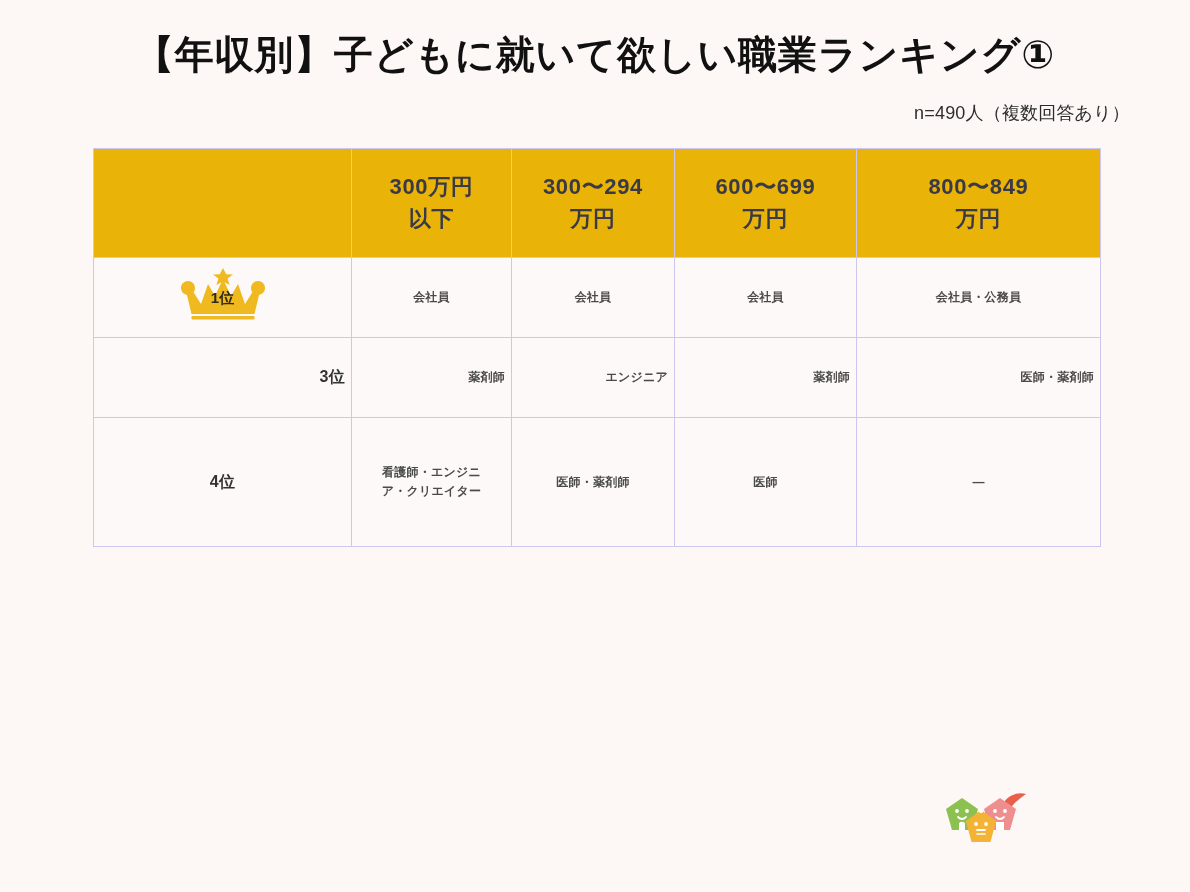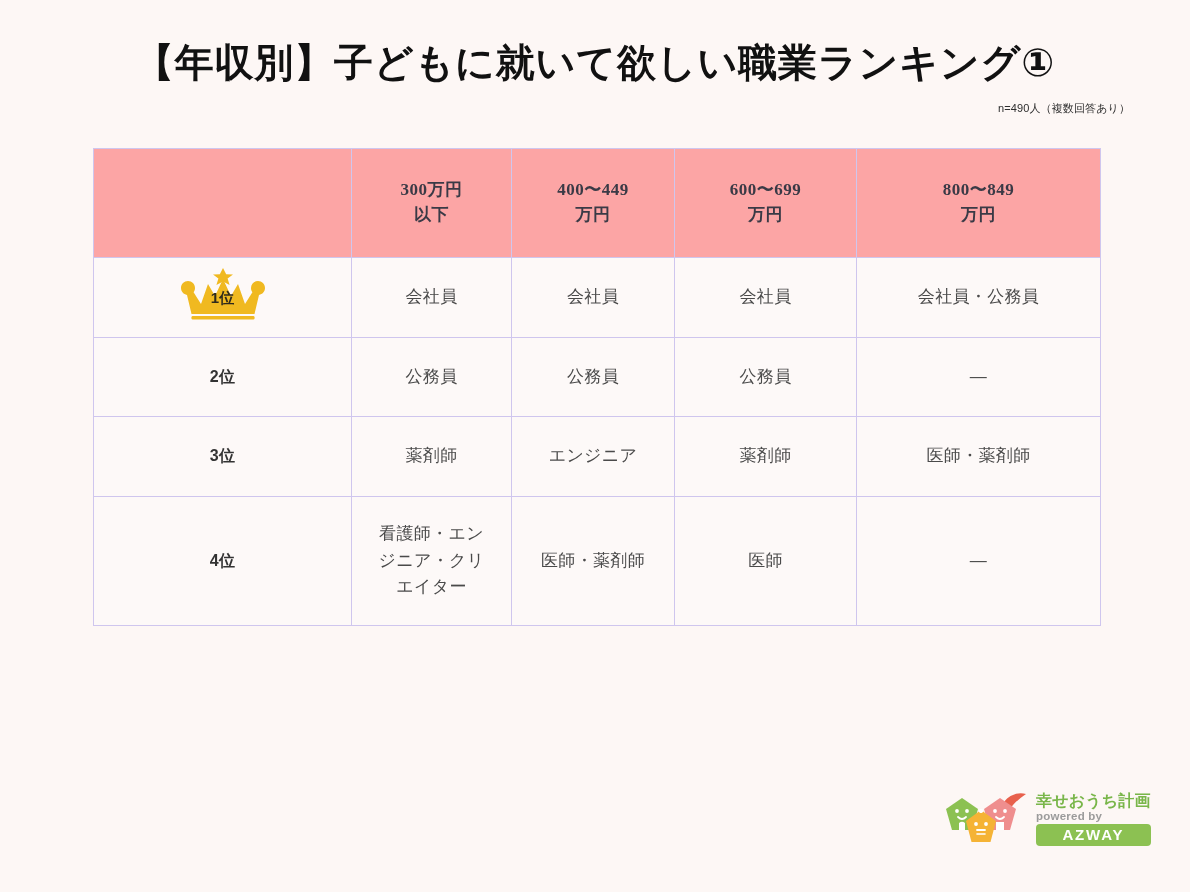--- a/index.html
+++ b/index.html
@@ -14,35 +14,35 @@
     font-family: "Liberation Sans", "DejaVu Sans", sans-serif;
     color: #3a3a3a;
     overflow: hidden;
     position: relative;
   }
 
   
   .title {
     position: absolute;
     left: 0;
-    top: 36px;
+    top: 28px;
     width: 1190px;
     text-align: center;
     font-size: 39px;
     font-weight: bold;
     letter-spacing: 0.02em;
     color: #111111;
     white-space: nowrap;
   }
 
   .subtitle {
     position: absolute;
     right: 60px;
     top: 101px;
-    font-size: 11px;
+    font-size: 18px;
     font-weight: normal;
     color: #2d2d2d;
     letter-spacing: 0.01em;
   }
 
   
   .rank-table {
     position: absolute;
     left: 93px;
     top: 148px;
@@ -51,54 +51,53 @@
     table-layout: fixed;
   }
   .rank-table th,
   .rank-table td {
     border: 1px solid #cfc6ee;
     text-align: center;
     vertical-align: middle;
     padding: 0 6px;
   }
   .rank-table thead th {
-    background: #fca5a5;
+    background: #eab308;
     height: 108px;
-    font-size: 17px;
+    font-size: 22px;
     font-weight: bold;
     color: #3a3a46;
     line-height: 1.45;
     letter-spacing: 0.03em;
-    font-family: Liberation Serif, serif;
   }
   .rank-table tbody td {
     background: #fdf9f8;
-    font-size: 17px;
-    font-weight: normal;
+    font-size: 12px;
+    font-weight: bold;
     color: #4a4a4a;
     line-height: 1.55;
     letter-spacing: 0.02em;
   }
   .rank-table tbody td.rank-cell {
     font-size: 16px;
     font-weight: bold;
     color: #333333;
   }
 
   
   col.c-rank  { width: 258px; }
   col.c-1     { width: 160px; }
   col.c-2     { width: 163px; }
   col.c-3     { width: 182px; }
   col.c-4     { width: 244px; }
 
   
   tr.r1 td { height: 79px; }
   tr.r2 td { height: 78px; }
-  tr.r3 td { height: 79px; }
+  tr.r3 td { height: 79px; text-align: right; }
   tr.r4 td { height: 128px; }
   tr.r5 td { height: 122px; }
 
   .hdr-line { display: block; }
 
   
   .crown-wrap {
     position: relative;
     display: inline-block;
     width: 86px;
@@ -202,21 +201,21 @@
   <thead>
     <tr>
       <th>
         <span class="hdr-line"></span>
       </th>
       <th>
         <span class="hdr-line">300万円</span>
         <span class="hdr-line">以下</span>
       </th>
       <th>
-        <span class="hdr-line">400〜449</span>
+        <span class="hdr-line">300〜294</span>
         <span class="hdr-line">万円</span>
       </th>
       <th>
         <span class="hdr-line">600〜699</span>
         <span class="hdr-line">万円</span>
       </th>
       <th>
         <span class="hdr-line">800〜849</span>
         <span class="hdr-line">万円</span>
       </th>
@@ -234,27 +233,20 @@
           </svg>
           <span class="crown-label">1位</span>
         </span>
       </td>
       <td>会社員</td>
       <td>会社員</td>
       <td>会社員</td>
       <td>会社員・公務員</td>
     </tr>
 
-    <tr class="r2">
-      <td class="rank-cell">2位</td>
-      <td>公務員</td>
-      <td>公務員</td>
-      <td>公務員</td>
-      <td>―</td>
-    </tr>
 
     <tr class="r3">
       <td class="rank-cell">3位</td>
       <td>薬剤師</td>
       <td>エンジニア</td>
       <td>薬剤師</td>
       <td>医師・薬剤師</td>
     </tr>
 
     <tr class="r4">
@@ -290,18 +282,13 @@
       <rect x="52" y="32" width="8" height="8" fill="#ffffff"></rect>
 
       <path d="M37 20 L52 31 L46.5 52 L27.5 52 L22 31 Z" fill="#f5b335"></path>
       <circle cx="32" cy="34" r="1.9" fill="#ffffff"></circle>
       <circle cx="42" cy="34" r="1.9" fill="#ffffff"></circle>
       <path d="M33 40 L41 40" stroke="#ffffff" stroke-width="1.8" fill="none" stroke-linecap="round"></path>
       <path d="M33 44 L41 44" stroke="#ffffff" stroke-width="1.6" fill="none" stroke-linecap="round"></path>
       <rect x="35" y="19" width="4" height="4" rx="1.4" fill="#ffffff"></rect>
     </svg>
   </span>
-  <span class="logo-text">
-    <span class="logo-main">幸せおうち計画</span>
-    <span class="logo-powered">powered by</span>
-    <span class="logo-brand">AZWAY</span>
-  </span>
 </div>
 
 </body></html>

